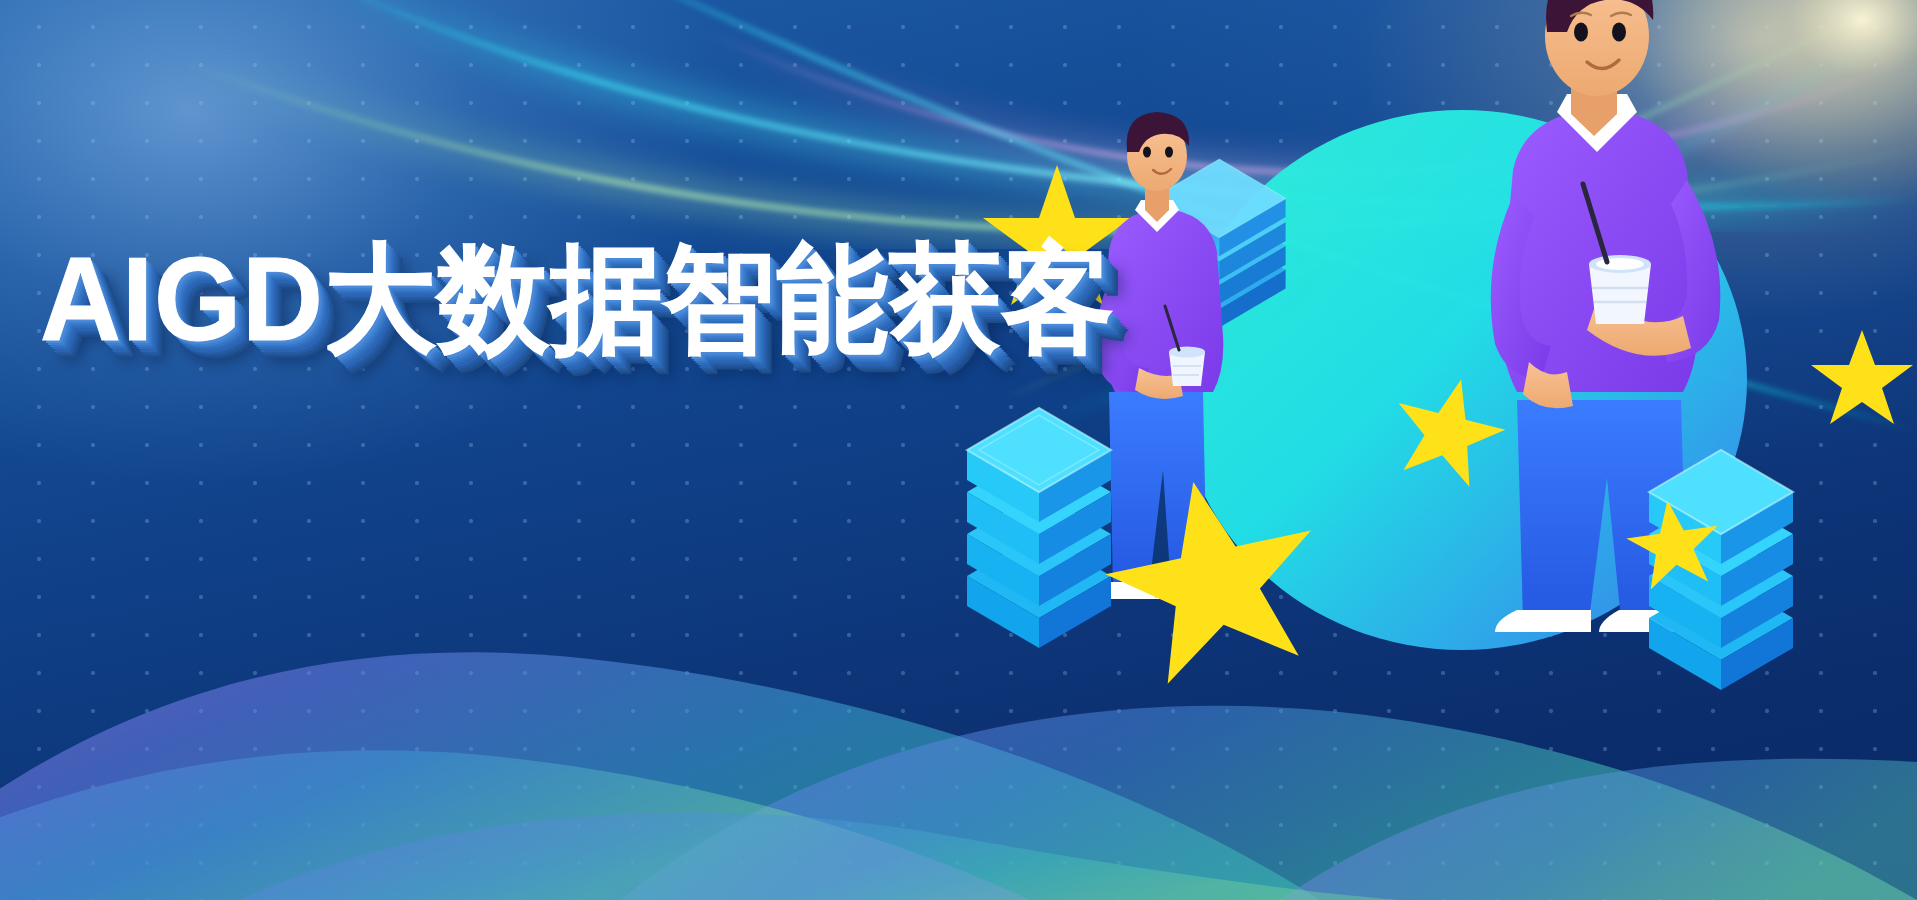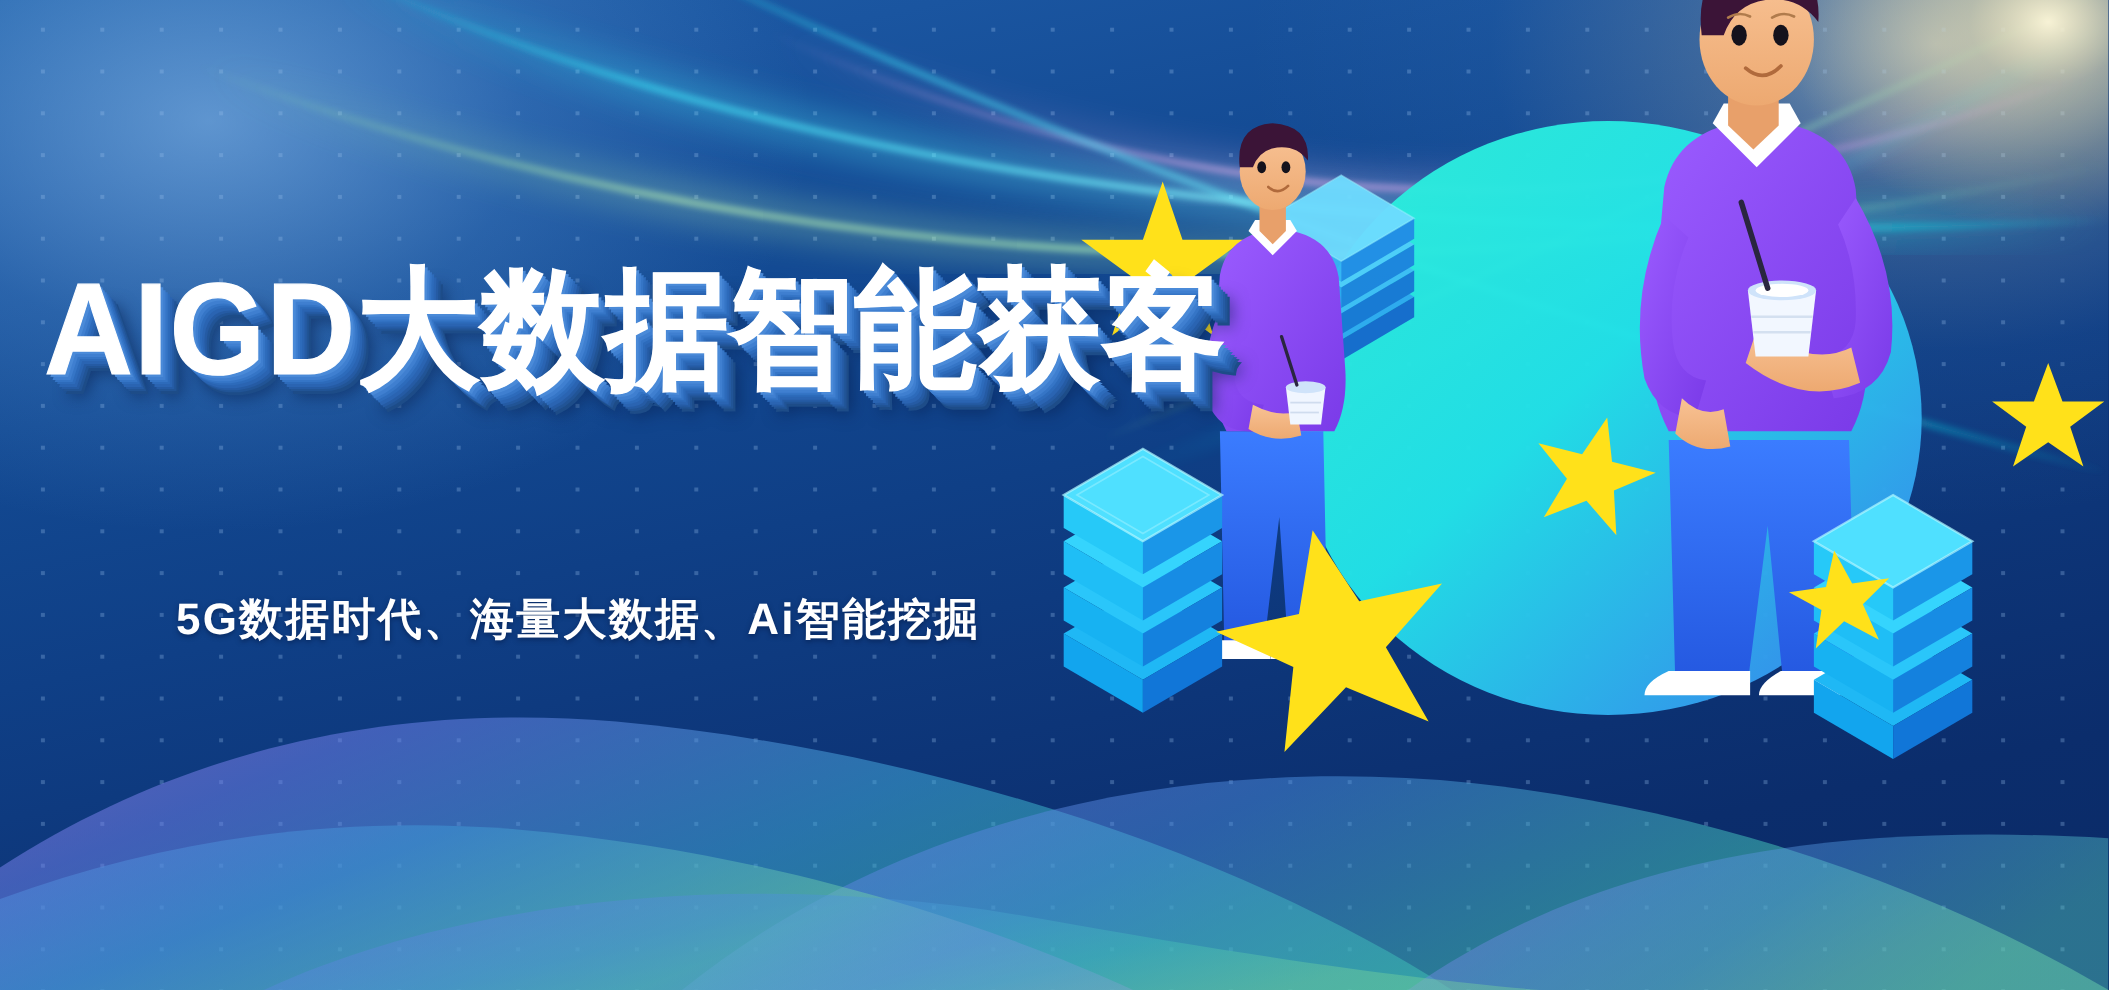--- a/index.html
+++ b/index.html
@@ -333,16 +333,15 @@
     </defs>
     <path d="M -140 360 C 60 168, 300 94, 560 116 C 840 142, 1120 232, 1320 360 Z" fill="url(#wv1)"></path>
     <path d="M 620 360 C 820 200, 1080 146, 1340 172 C 1560 196, 1760 268, 1917 360 Z" fill="url(#wv2)"></path>
     <path d="M -180 360 C 30 244, 240 196, 470 214 C 700 234, 900 300, 1030 360 Z" fill="url(#wv3)"></path>
     <path d="M 1280 360 C 1440 248, 1640 206, 1917 222 L 1917 360 Z" fill="url(#wv4)"></path>
     <path d="M 240 360 C 430 272, 700 250, 950 296 C 1150 332, 1300 352, 1400 360 Z" fill="url(#wv2)" opacity="0.8"></path>
   </svg>
 
   <div class="text-block">
     <div class="headline">AIGD大数据智能获客</div>
-    <div class="subhead">5G数据时代、海量大数据、Ai智能挖掘</div>
   </div>
 
 </div>
 
 </body></html>

